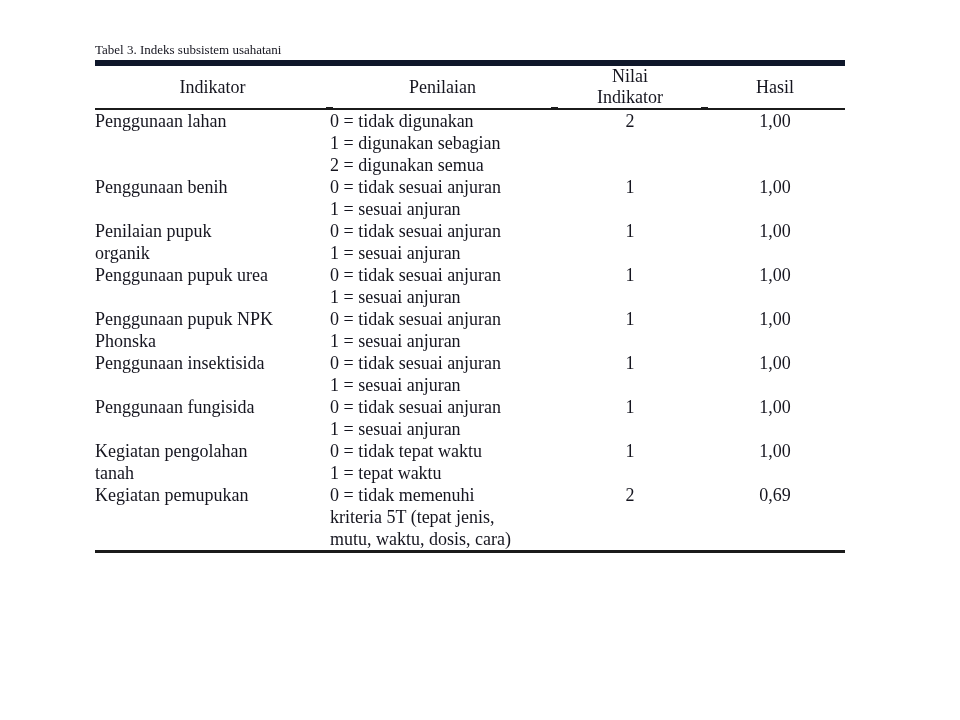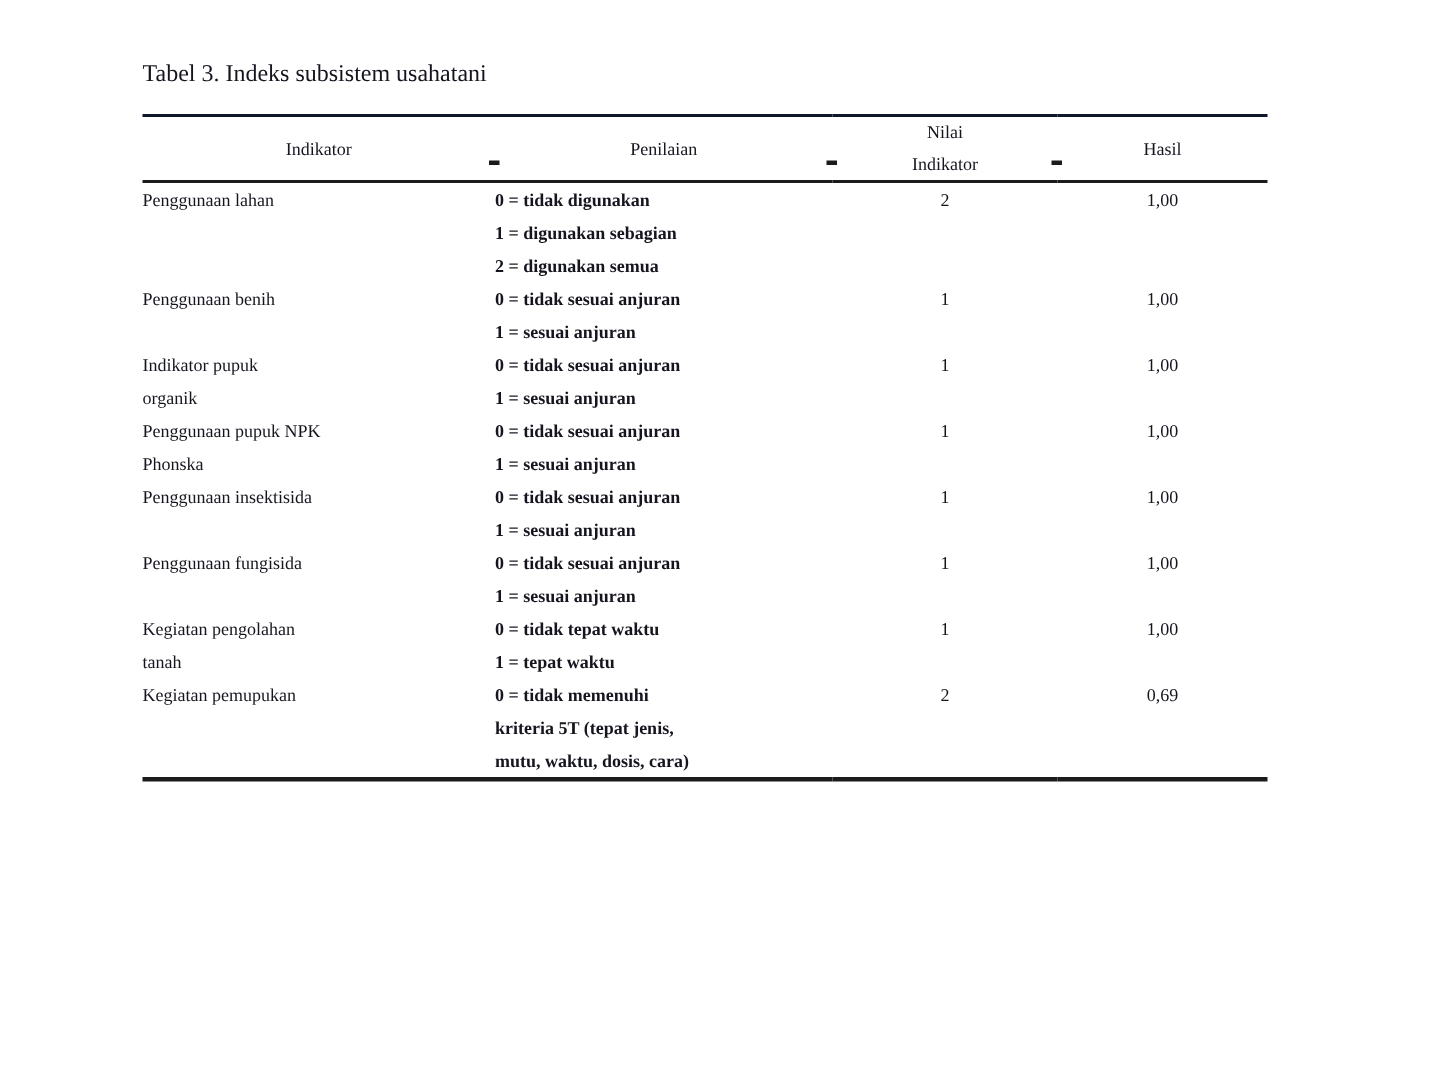--- a/index.html
+++ b/index.html
@@ -15,51 +15,51 @@
     font-family: "Liberation Serif", "DejaVu Serif", serif;
     color: #15151f;
   }
   .doc {
     position: absolute;
     left: 95px;
     top: 40px;
     width: 750px;
   }
   .doc-title {
-    font-size: 16px;
+    font-size: 13px;
     line-height: 20px;
-    margin: 0 0 16px 0;
+    margin: 0 0 0 0;
     white-space: nowrap;
   }
   table.data-table {
     width: 750px;
     table-layout: fixed;
     border-collapse: collapse;
-    border-top: 2px solid #0f172a;
+    border-top: 6px solid #0f172a;
     border-bottom: 3px solid #1b1b1b;
-    font-size: 12px;
+    font-size: 18px;
   }
   table.data-table thead th {
     font-weight: normal;
     text-align: center;
     vertical-align: middle;
     line-height: 21px;
     height: 42px;
     padding: 0;
     border-bottom: 2px solid #1b1b1b;
     white-space: pre-line;
   }
   table.data-table tbody td {
     vertical-align: top;
     line-height: 22px;
     padding: 0;
     white-space: pre-line;
   }
   td.c1 { padding-left: 18px; font-family: Liberation Serif, serif; }
-  td.c2 { padding-left: 10px; font-weight: bold; }
+  td.c2 { padding-left: 10px; }
   td.c3, td.c4 { text-align: center; }
   .tick {
     position: absolute;
     width: 7px;
     height: 3px;
     background: #1b1b1b;
     top: 67px;
   }
   .tick-1 { left: 231px; }
   .tick-2 { left: 456px; }
@@ -97,22 +97,29 @@
           <td class="c4">1,00</td>
         </tr>
         <tr>
           <td class="c1">Penggunaan benih</td>
           <td class="c2">0 = tidak sesuai anjuran
 1 = sesuai anjuran</td>
           <td class="c3">1</td>
           <td class="c4">1,00</td>
         </tr>
         <tr>
-          <td class="c1">Indikator pupuk
+          <td class="c1">Penilaian pupuk
 organik</td>
+          <td class="c2">0 = tidak sesuai anjuran
+1 = sesuai anjuran</td>
+          <td class="c3">1</td>
+          <td class="c4">1,00</td>
+        </tr>
+        <tr>
+          <td class="c1">Penggunaan pupuk urea</td>
           <td class="c2">0 = tidak sesuai anjuran
 1 = sesuai anjuran</td>
           <td class="c3">1</td>
           <td class="c4">1,00</td>
         </tr>
         <tr>
           <td class="c1">Penggunaan pupuk NPK
 Phonska</td>
           <td class="c2">0 = tidak sesuai anjuran
 1 = sesuai anjuran</td>

